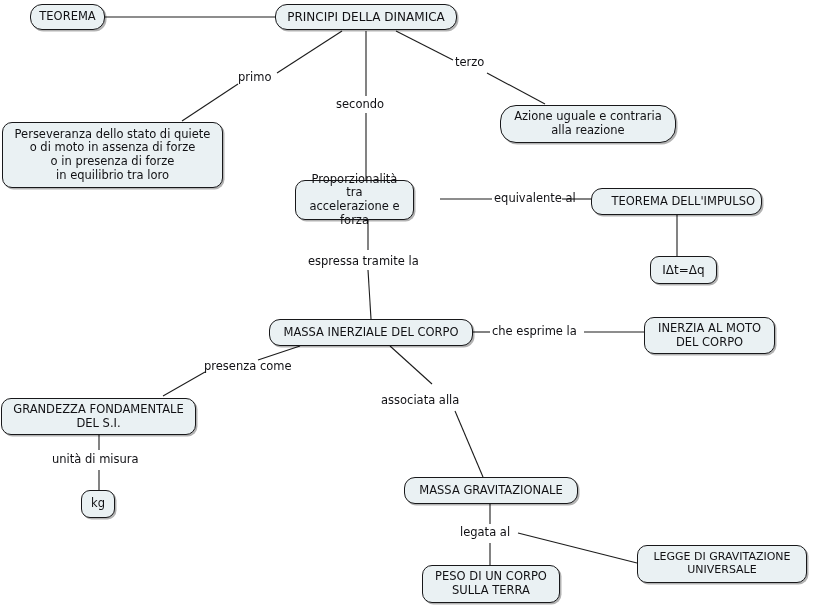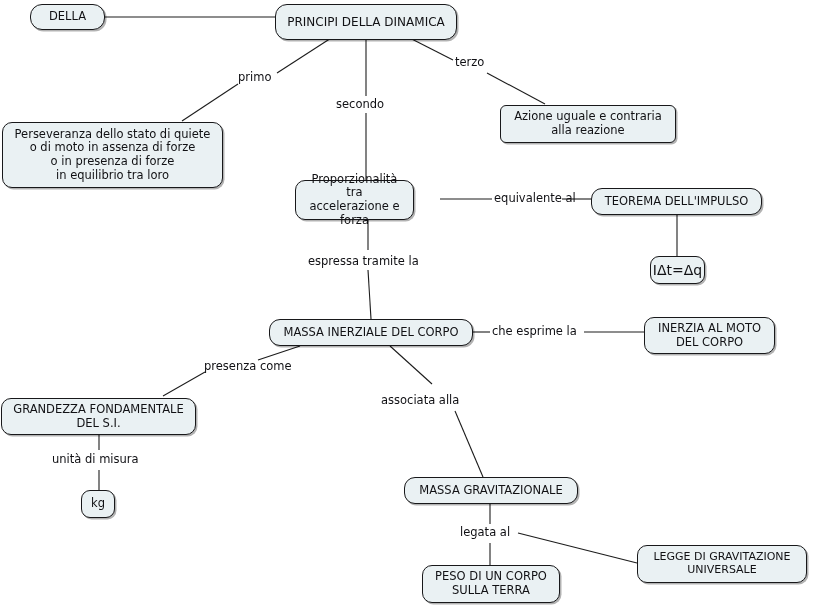--- a/index.html
+++ b/index.html
@@ -80,43 +80,43 @@
       <line x1="390" y1="346" x2="432" y2="384" stroke="#1c1c1c"></line>
       <line x1="455" y1="411" x2="483" y2="477" stroke="#1c1c1c"></line>
       <line x1="99" y1="435" x2="99" y2="450" stroke="#1c1c1c"></line>
       <line x1="99" y1="470" x2="99" y2="490" stroke="#1c1c1c"></line>
       <line x1="490" y1="504" x2="490" y2="524" stroke="#1c1c1c"></line>
       <line x1="490" y1="543" x2="490" y2="565" stroke="#1c1c1c"></line>
       <line x1="518" y1="533" x2="637" y2="563" stroke="#1c1c1c"></line>
     </svg>
   <div id="node-layer">
       <div class="node" style="left: 30px; top: 4px; width: 75px; height: 26px; font-size: 11.5px; border-radius: 12px; background: rgb(234, 241, 243); border-color: rgb(24, 24, 26); color: rgb(17, 17, 20);">
-        <span class="txt">DELLA</span>
+        <span class="txt">TEOREMA</span>
       </div>
-      <div class="node" style="left: 275px; top: 4px; width: 182px; height: 36px; font-size: 12px; border-radius: 12px; background: rgb(234, 241, 243); border-color: rgb(24, 24, 26); color: rgb(17, 17, 20);">
+      <div class="node" style="left: 275px; top: 4px; width: 182px; height: 26px; font-size: 12px; border-radius: 12px; background: rgb(234, 241, 243); border-color: rgb(24, 24, 26); color: rgb(17, 17, 20);">
         <span class="txt">PRINCIPI DELLA DINAMICA</span>
       </div>
       <div class="node" style="left: 2px; top: 122px; width: 221px; height: 66px; font-size: 11.5px; border-radius: 10px; background: rgb(234, 241, 243); border-color: rgb(24, 24, 26); color: rgb(17, 17, 20);">
         <span class="txt">Perseveranza dello stato di quiete
 o di moto in assenza di forze
 o in presenza di forze
 in equilibrio tra loro</span>
       </div>
-      <div class="node" style="left: 500px; top: 105px; width: 176px; height: 38px; font-size: 11.5px; border-radius: 6px; background: rgb(234, 241, 243); border-color: rgb(24, 24, 26); color: rgb(17, 17, 20);">
+      <div class="node" style="left: 500px; top: 105px; width: 176px; height: 38px; font-size: 11.5px; border-radius: 16px; background: rgb(234, 241, 243); border-color: rgb(24, 24, 26); color: rgb(17, 17, 20);">
         <span class="txt">Azione uguale e contraria
 alla reazione</span>
       </div>
       <div class="node" style="left: 295px; top: 180px; width: 119px; height: 40px; font-size: 11.5px; border-radius: 10px; background: rgb(234, 241, 243); border-color: rgb(24, 24, 26); color: rgb(17, 17, 20);">
         <span class="txt">Proporzionalità tra
 accelerazione e forza</span>
       </div>
-      <div class="node" style="left: 591px; top: 188px; width: 171px; height: 27px; font-size: 11.5px; border-radius: 11px; background: rgb(234, 241, 243); border-color: rgb(24, 24, 26); color: rgb(17, 17, 20);">
+      <div class="node" style="left: 591px; top: 188px; width: 171px; height: 27px; font-size: 11.5px; border-radius: 11px; background: rgb(234, 241, 243); border-color: rgb(24, 24, 26); color: rgb(17, 17, 20); justify-content: flex-end;">
         <span class="txt">TEOREMA DELL'IMPULSO</span>
       </div>
-      <div class="node" style="left: 650px; top: 256px; width: 55px; height: 28px; font-size: 14px; border-radius: 9px; background: rgb(234, 241, 243); border-color: rgb(24, 24, 26); color: rgb(17, 17, 20);">
+      <div class="node" style="left: 650px; top: 256px; width: 67px; height: 28px; font-size: 12px; border-radius: 9px; background: rgb(234, 241, 243); border-color: rgb(24, 24, 26); color: rgb(17, 17, 20);">
         <span class="txt">IΔt=Δq</span>
       </div>
       <div class="node" style="left: 269px; top: 319px; width: 204px; height: 27px; font-size: 11.5px; border-radius: 11px; background: rgb(234, 241, 243); border-color: rgb(24, 24, 26); color: rgb(17, 17, 20);">
         <span class="txt">MASSA INERZIALE DEL CORPO</span>
       </div>
       <div class="node" style="left: 644px; top: 317px; width: 131px; height: 37px; font-size: 11.5px; border-radius: 10px; background: rgb(234, 241, 243); border-color: rgb(24, 24, 26); color: rgb(17, 17, 20);">
         <span class="txt">INERZIA AL MOTO
 DEL CORPO</span>
       </div>
       <div class="node" style="left: 1px; top: 398px; width: 195px; height: 37px; font-size: 11.5px; border-radius: 10px; background: rgb(234, 241, 243); border-color: rgb(24, 24, 26); color: rgb(17, 17, 20);">

